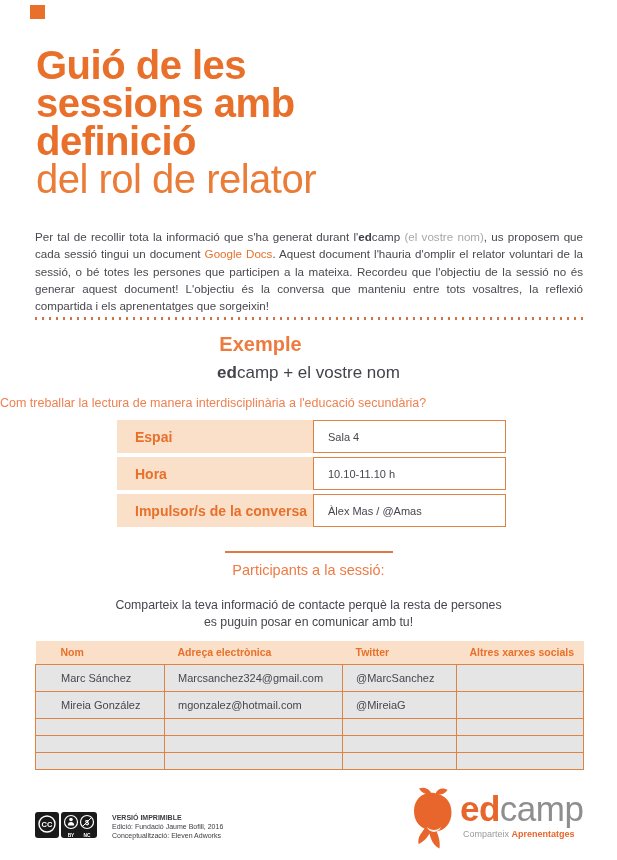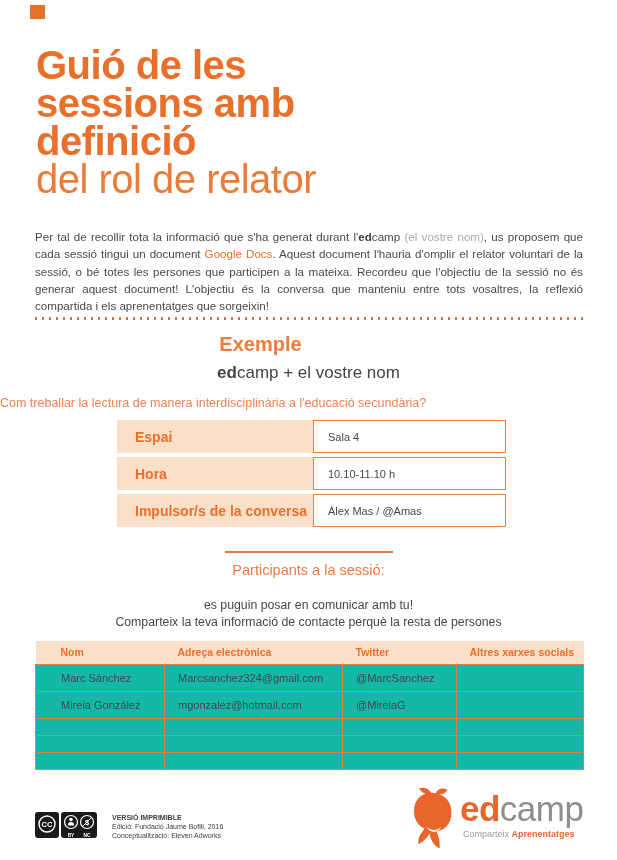--- a/index.html
+++ b/index.html
@@ -83,21 +83,21 @@
   .ptable col.c2 { width: 178px; }
   .ptable col.c3 { width: 114px; }
   .ptable col.c4 { width: 127px; }
   .ptable th {
     background: #FADFC9; height: 23px; text-align: left;
     font-size: 10.5px; font-weight: 700; color: #E8702A;
     padding-left: 13px; border: none;
   }
   .ptable th.first, .ptable td.first { padding-left: 25px; margin-left: 13px; }
   .ptable td {
-    border: 1px solid #DE8245; background: #14b8a6;
+    border: 1px solid #DE8245; background: #e5e5e5;
     font-size: 11px; color: #46464E; padding-left: 13px;
   }
   .ptable tr.data-row td { height: 27px; }
   .ptable tr.empty-row td { height: 17px; }
   .footer-license { position: absolute; left: 35px; top: 812px; text-align: right; }
   .footer-credits {
     position: absolute; left: 112px; top: 813px;
     font-size: 7px; line-height: 9px; color: #3C3C42;
   }
   .footer-credits .b { font-weight: 700; }
@@ -147,22 +147,22 @@
       <div class="session-label">Impulsor/s de la conversa</div>
       <div class="session-value">Àlex Mas / @Amas</div>
     </div>
   </div>
 
   <div class="mid-rule"></div>
 
   <div class="participants-heading">Participants a la sessió:</div>
 
   <div class="contact-note">
+    <div>Comparteix la teva informació de contacte perquè la resta de persones</div>
     <div>es puguin posar en comunicar amb tu!</div>
-    <div>Comparteix la teva informació de contacte perquè la resta de persones</div>
   </div>
 
   <table class="ptable">
     <colgroup>
         <col class="c1">
         <col class="c2">
         <col class="c3">
         <col class="c4">
       </colgroup>
     <thead>

